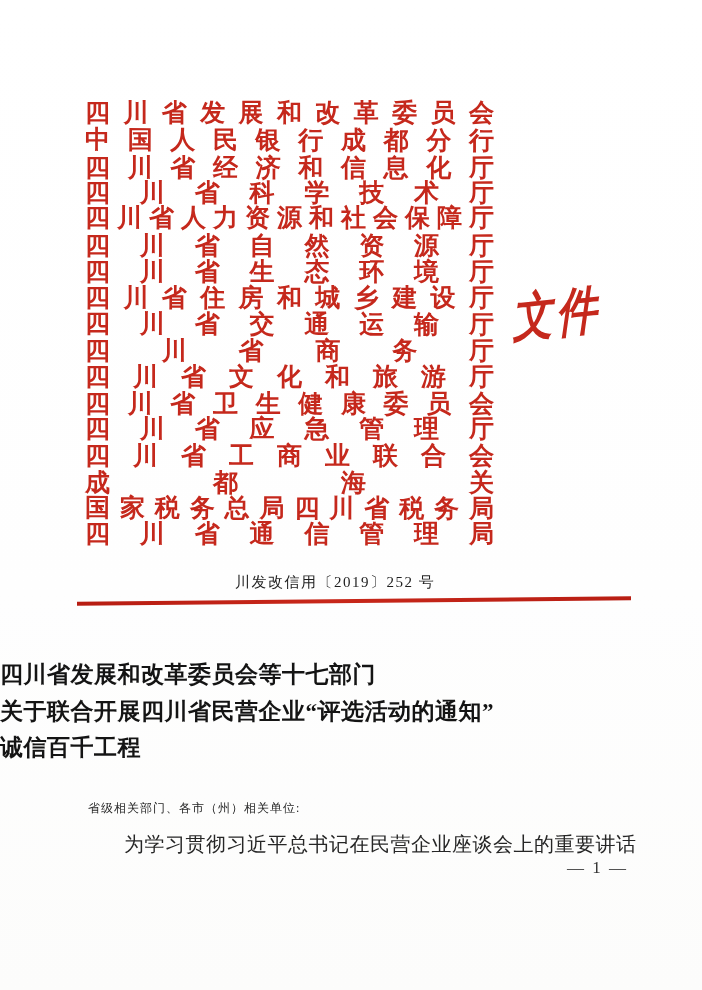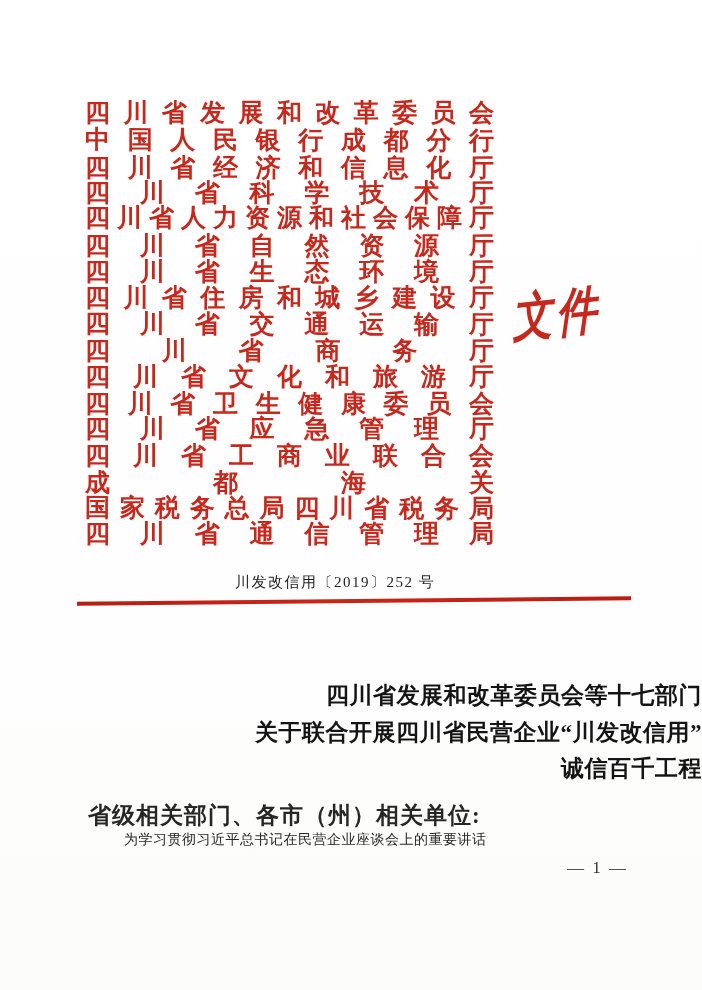--- a/index.html
+++ b/index.html
@@ -67,42 +67,40 @@
     left:77px; top:599px;
     width:554px; height:3.6px;
     background:linear-gradient(90deg,#b71d12,#c8271a 45%,#b81e13);
     transform:rotate(-0.55deg);
   }
 
   
   .title {
     position:absolute;
     top:657px; left:0; width:702px;
-    text-align:right;
+    text-align:left;
     font-size:23px;
     font-weight:bold;
     line-height:36.5px;
     letter-spacing:0.5px;
     color:#141414;
-    margin-top:21px;
   }
 
   
   .salutation {
     position:absolute;
     left:88px; top:800px;
-    font-size:23px;
+    font-size:12px;
     letter-spacing:1px;
     color:#262626;
-    font-weight:bold;
   }
   .body-line {
     position:absolute;
     left:124px; top:831px;
-    font-size:14px;
+    font-size:20px;
     letter-spacing:0.5px;
     color:#262626;
   }
   .page-number {
     position:absolute;
     left:567px; top:858px;
     font-size:17px;
     letter-spacing:2px;
     color:#333333;
   }
@@ -303,21 +301,21 @@
     </div>
 
   <div class="wenjian">文件</div>
 
   <div class="doc-number">川发改信用〔2019〕252 号</div>
 
   <div class="red-line"></div>
 
   <div class="title">
     <div>四川省发展和改革委员会等十七部门</div>
-    <div>关于联合开展四川省民营企业“川发改信用”</div>
+    <div>关于联合开展四川省民营企业“评选活动的通知”</div>
     <div>诚信百千工程</div>
   </div>
 
   <div class="salutation">省级相关部门、各市（州）相关单位:</div>
 
   <div class="body-line">为学习贯彻习近平总书记在民营企业座谈会上的重要讲话</div>
 
   <div class="page-number">— 1 —</div>
 
 </div>

